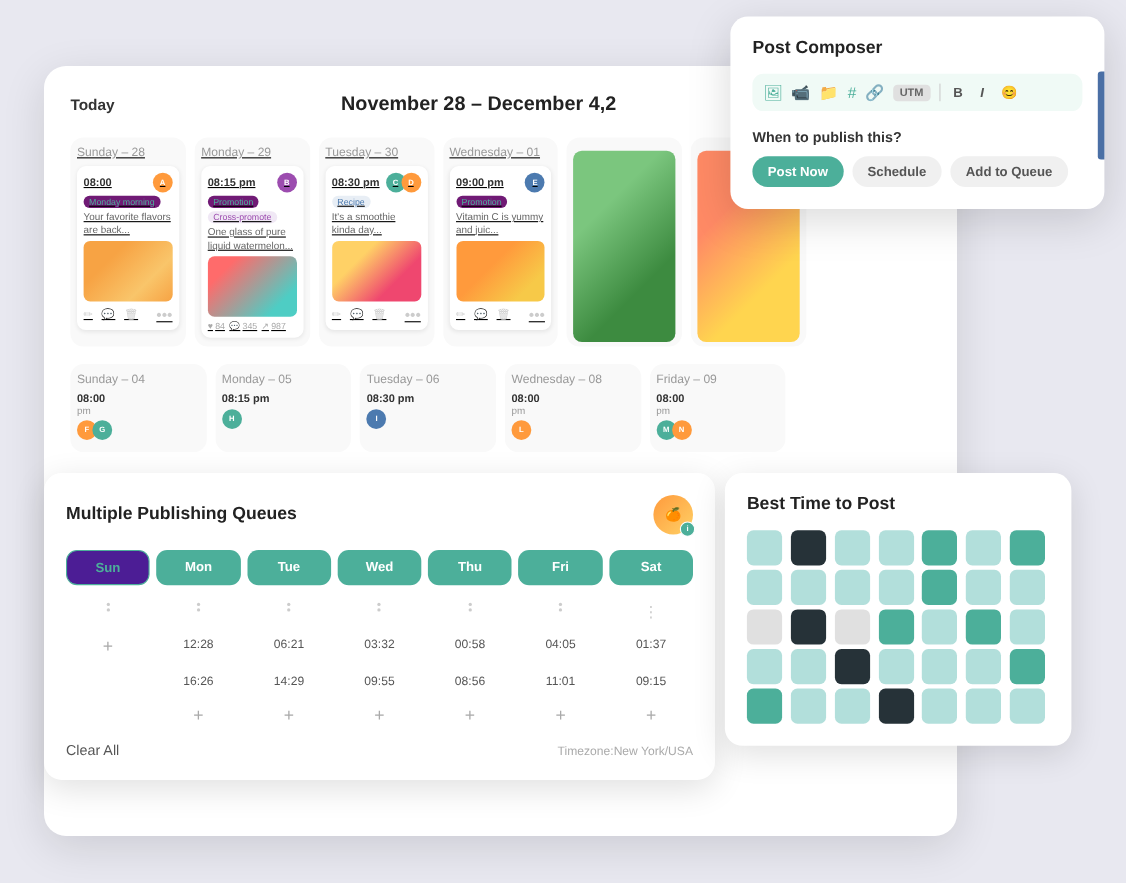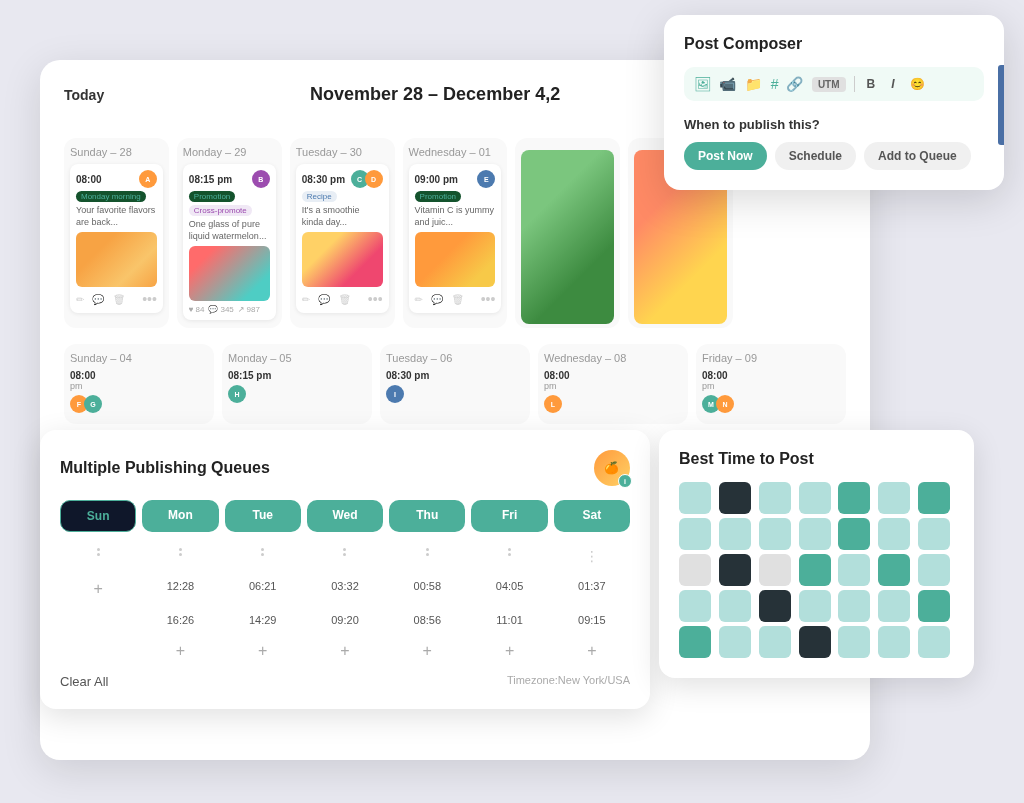--- a/index.html
+++ b/index.html
@@ -25,21 +25,21 @@
       background: #fff;
       border-radius: 20px;
       box-shadow: 0 10px 40px rgba(0,0,0,0.12);
       padding: 24px;
       overflow: hidden;
     }
 
     .calendar-header {
       display: flex;
       align-items: center;
-      margin-bottom: 33px;
+      margin-bottom: 20px;
     }
     .today-btn {
       font-size: 14px;
       font-weight: 600;
       color: #333;
       margin-right: auto;
     }
     .calendar-title {
       font-size: 18px;
       font-weight: 700;
@@ -54,20 +54,21 @@
       grid-template-columns: repeat(7, 1fr);
       gap: 8px;
       margin-bottom: 16px;
     }
 
     .day-col {
       background: #f9f9f9;
       border-radius: 12px;
       padding: 8px 6px;
       min-height: 160px;
+      text-decoration: underline;
     }
 
     .day-header {
       font-size: 11px;
       color: #999;
       margin-bottom: 6px;
       font-weight: 500;
     }
 
     .post-card {
@@ -108,21 +109,21 @@
       gap: 3px;
       margin: 3px 0;
       flex-wrap: wrap;
     }
     .tag {
       font-size: 8px;
       padding: 1px 5px;
       border-radius: 10px;
       font-weight: 500;
     }
-    .tag-green { background: #14532d; color: #4CAF9A; }
+    .tag-green { background: #701a75; color: #4CAF9A; }
     .tag-purple { background: #f0e8f5; color: #9c4caf; }
     .tag-blue { background: #e8eef5; color: #4c7aaf; }
 
     .post-text {
       font-size: 9px;
       color: #666;
       line-height: 1.3;
       margin: 3px 0;
     }
 
@@ -165,21 +166,21 @@
     .stat-item {
       display: flex;
       align-items: center;
       gap: 2px;
     }
     .stat-icon { font-size: 8px; }
 
     
     .week-row-2 {
       display: grid;
-      grid-template-columns: repeat(5, 1fr);
+      grid-template-columns: repeat(6, 1fr);
       gap: 8px;
       margin-bottom: 12px;
     }
 
     .day-col-2 {
       background: #f9f9f9;
       border-radius: 12px;
       padding: 8px 6px;
       min-height: 80px;
     }
@@ -248,21 +249,21 @@
     }
 
     .day-tab {
       text-align: center;
       padding: 8px 4px;
       border-radius: 10px;
       font-size: 12px;
       font-weight: 600;
       cursor: pointer;
     }
-    .day-tab.active { background: #0f172a; border: 1.5px solid #4CAF9A; color: #4CAF9A; }
+    .day-tab.active { background: #4c1d95; border: 1.5px solid #4CAF9A; color: #4CAF9A; }
     .day-tab.filled { background: #4CAF9A; color: #fff; }
 
     .queue-times {
       display: grid;
       grid-template-columns: repeat(7, 1fr);
       gap: 6px;
       margin-bottom: 8px;
     }
 
     .queue-time-cell {
@@ -274,21 +275,21 @@
     }
     .queue-time-cell.add-btn {
       color: #aaa;
       font-size: 16px;
       cursor: pointer;
     }
 
     .queues-footer {
       display: flex;
       justify-content: space-between;
-      align-items: flex-start;
+      align-items: flex-end;
       margin-top: 10px;
       gap: 30px;
     }
     .clear-all-btn {
       font-size: 13px;
       color: #555;
       font-weight: 500;
       cursor: pointer;
     }
     .timezone-text {
@@ -648,21 +649,21 @@
     <div class="queue-time-cell">03:32</div>
     <div class="queue-time-cell">00:58</div>
     <div class="queue-time-cell">04:05</div>
     <div class="queue-time-cell">01:37</div>
   </div>
 
   <div class="queue-times">
     <div class="queue-time-cell"></div>
     <div class="queue-time-cell">16:26</div>
     <div class="queue-time-cell">14:29</div>
-    <div class="queue-time-cell">09:20</div>
+    <div class="queue-time-cell">09:55</div>
     <div class="queue-time-cell">08:56</div>
     <div class="queue-time-cell">11:01</div>
     <div class="queue-time-cell">09:15</div>
   </div>
 
   <div class="queue-times">
     <div class="queue-time-cell"></div>
     <div class="queue-time-cell add-btn">+</div>
     <div class="queue-time-cell add-btn">+</div>
     <div class="queue-time-cell add-btn">+</div>

